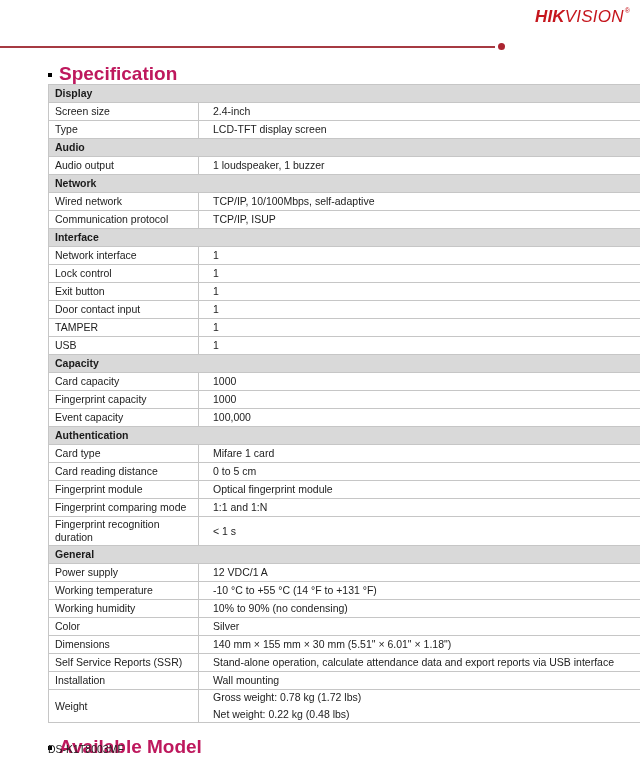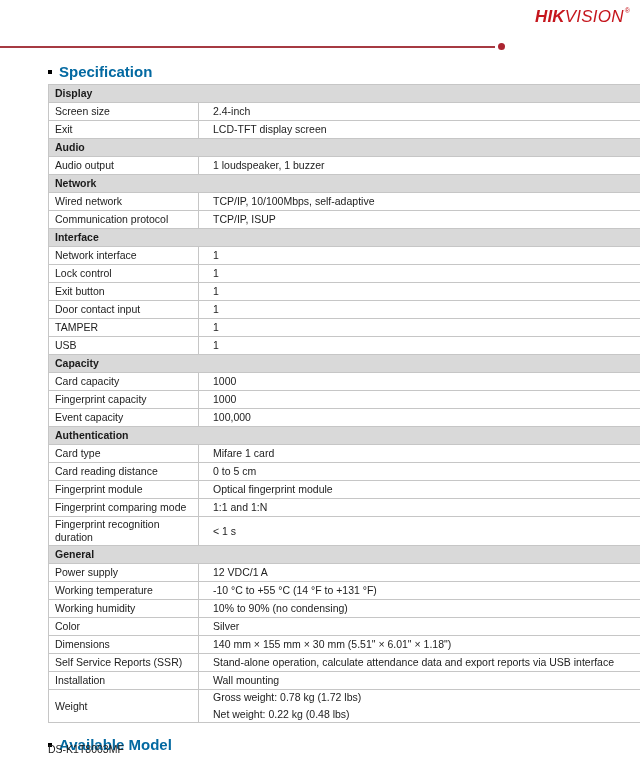--- a/index.html
+++ b/index.html
@@ -42,23 +42,23 @@
     width: 7px;
     height: 7px;
     border-radius: 50%;
     background: var(--dot-red, #ab2430);
   }
 
   
   .heading {
     position: absolute;
     left: 48px;
-    font-size: 15px;
+    font-size: 19px;
     font-weight: 700;
-    color: #0369a1;
+    color: #be185d;
     white-space: nowrap;
   }
   .heading-spec { top: 63px; }
   .heading-model { top: 736px; }
   .h-bullet {
     display: inline-block;
     width: 4px;
     height: 4px;
     background: #000000;
     vertical-align: 3px;
@@ -126,21 +126,21 @@
         <tr data-name="section-header-row">
           <td data-name="section-header-cell" colspan="2">Display</td>
         </tr>
         <tr data-name="spec-row">
           <td data-name="spec-label-cell" class="label-cell">Screen size</td>
           <td data-name="spec-value-cell" class="value-cell">
             <div data-name="spec-value-line">2.4-inch</div>
           </td>
         </tr>
         <tr data-name="spec-row">
-          <td data-name="spec-label-cell" class="label-cell">Exit</td>
+          <td data-name="spec-label-cell" class="label-cell">Type</td>
           <td data-name="spec-value-cell" class="value-cell">
             <div data-name="spec-value-line">LCD-TFT display screen</div>
           </td>
         </tr>
         <tr data-name="section-header-row">
           <td data-name="section-header-cell" colspan="2">Audio</td>
         </tr>
         <tr data-name="spec-row">
           <td data-name="spec-label-cell" class="label-cell">Audio output</td>
           <td data-name="spec-value-cell" class="value-cell">

